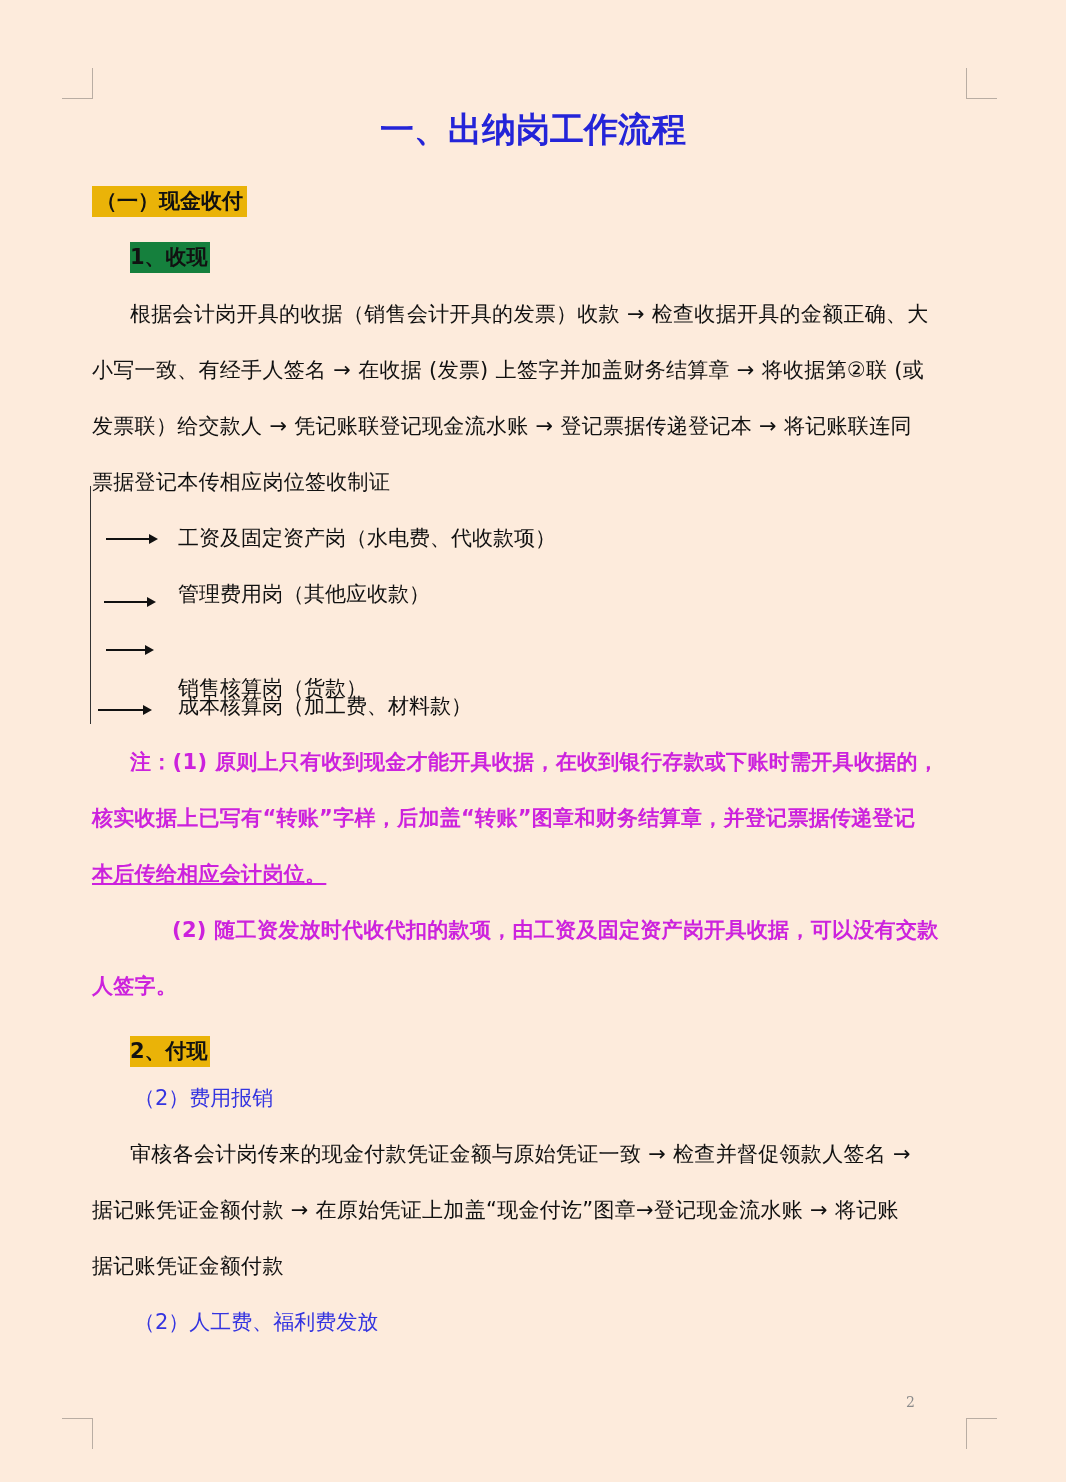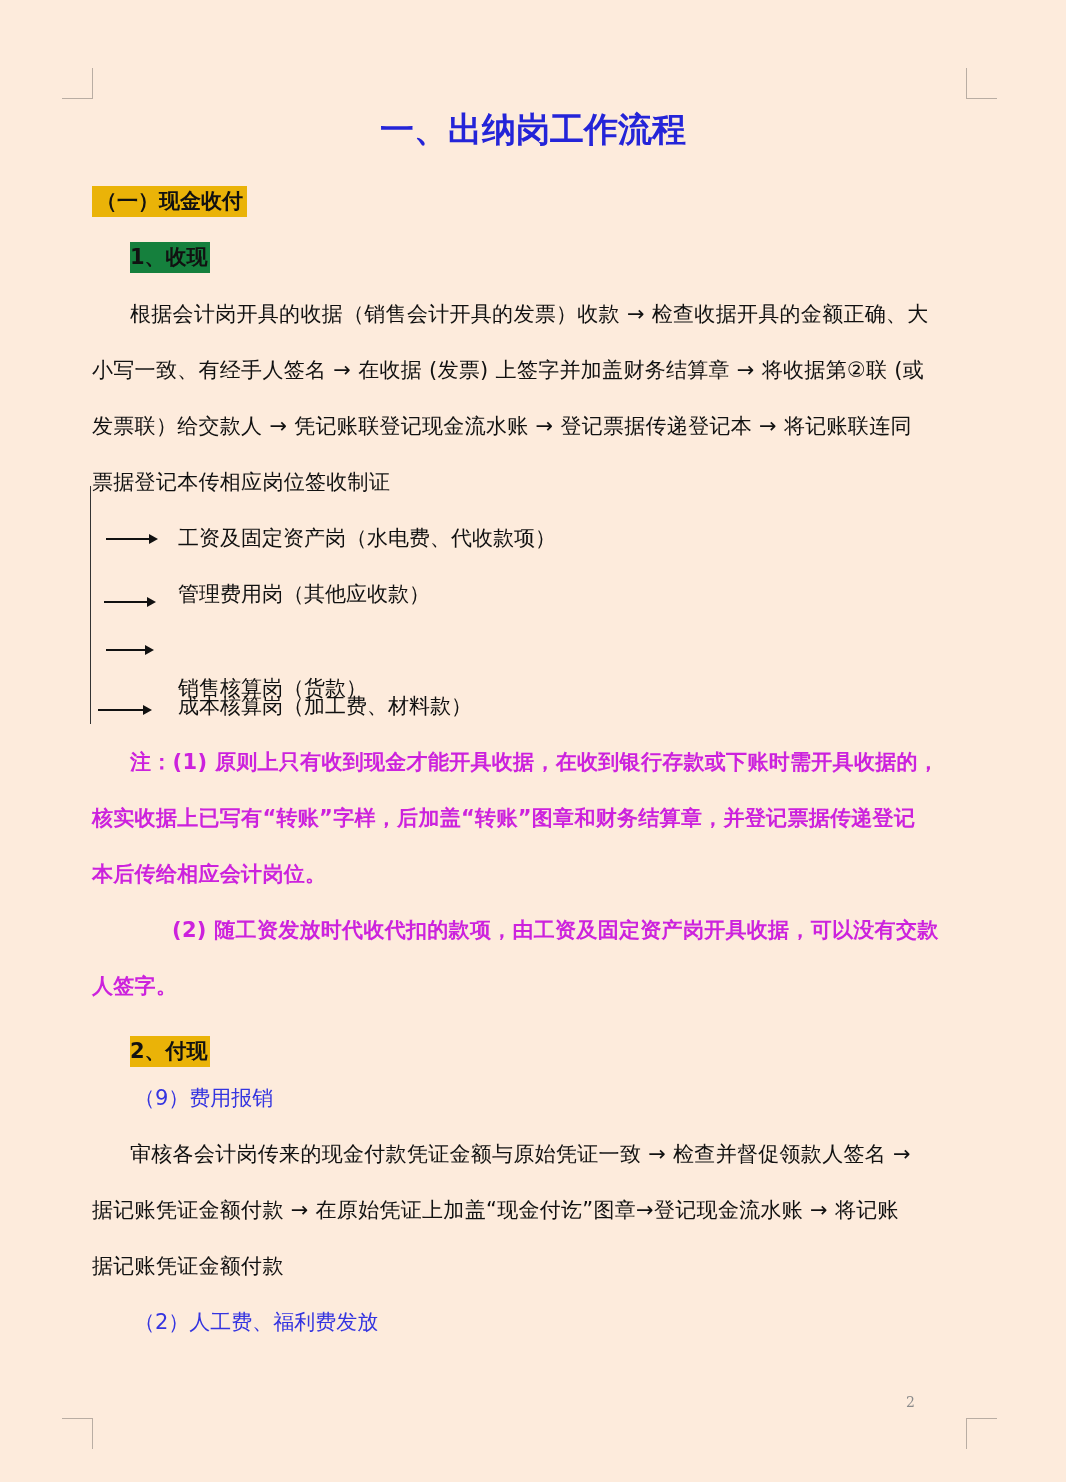--- a/index.html
+++ b/index.html
@@ -48,25 +48,25 @@
 <div class="abs" style="left:178px;top:524px;">工资及固定资产岗（水电费、代收款项）</div>
 <div class="arrow" style="left:104px;top:601px;width:50px;"></div>
 <div class="abs" style="left:178px;top:580px;text-align:center;">管理费用岗（其他应收款）</div>
 <div class="arrow" style="left:106px;top:649px;width:46px;"></div>
 <div class="abs" style="left:178px;top:660px;margin-top:14px;">销售核算岗（货款）</div>
 <div class="arrow" style="left:98px;top:709px;width:52px;"></div>
 <div class="abs" style="left:178px;top:692px;">成本核算岗（加工费、材料款）</div>
 
 <div class="abs p note" style="left:130px;top:748px;">注：(1) 原则上只有收到现金才能开具收据，在收到银行存款或下账时需开具收据的，</div>
 <div class="abs p note" style="top:804px;">核实收据上已写有“转账”字样，后加盖“转账”图章和财务结算章，并登记票据传递登记</div>
-<div class="abs p note" style="top:860px;">本后传给相应会计岗位。</div>
+<div class="abs p note" style="top:860px;text-decoration:underline;">本后传给相应会计岗位。</div>
 <div class="abs p note" style="left:172px;top:916px;">(2) 随工资发放时代收代扣的款项，由工资及固定资产岗开具收据，可以没有交款</div>
 <div class="abs p note" style="top:972px;">人签字。</div>
 
 <div class="abs h2b">2、付现</div>
 
-<div class="abs sub" style="left:134px;top:1084px;">（9）费用报销</div>
+<div class="abs sub" style="left:134px;top:1084px;">（2）费用报销</div>
 <div class="abs p" style="left:130px;top:1140px;">审核各会计岗传来的现金付款凭证金额与原始凭证一致 → 检查并督促领款人签名 →</div>
 <div class="abs p" style="top:1196px;">据记账凭证金额付款 → 在原始凭证上加盖“现金付讫”图章→登记现金流水账 → 将记账</div>
 <div class="abs p" style="top:1252px;">据记账凭证金额付款</div>
 <div class="abs sub" style="left:134px;top:1308px;">（2）人工费、福利费发放</div>
 
 <div class="abs pagenum">2</div>
 
 </body></html>

